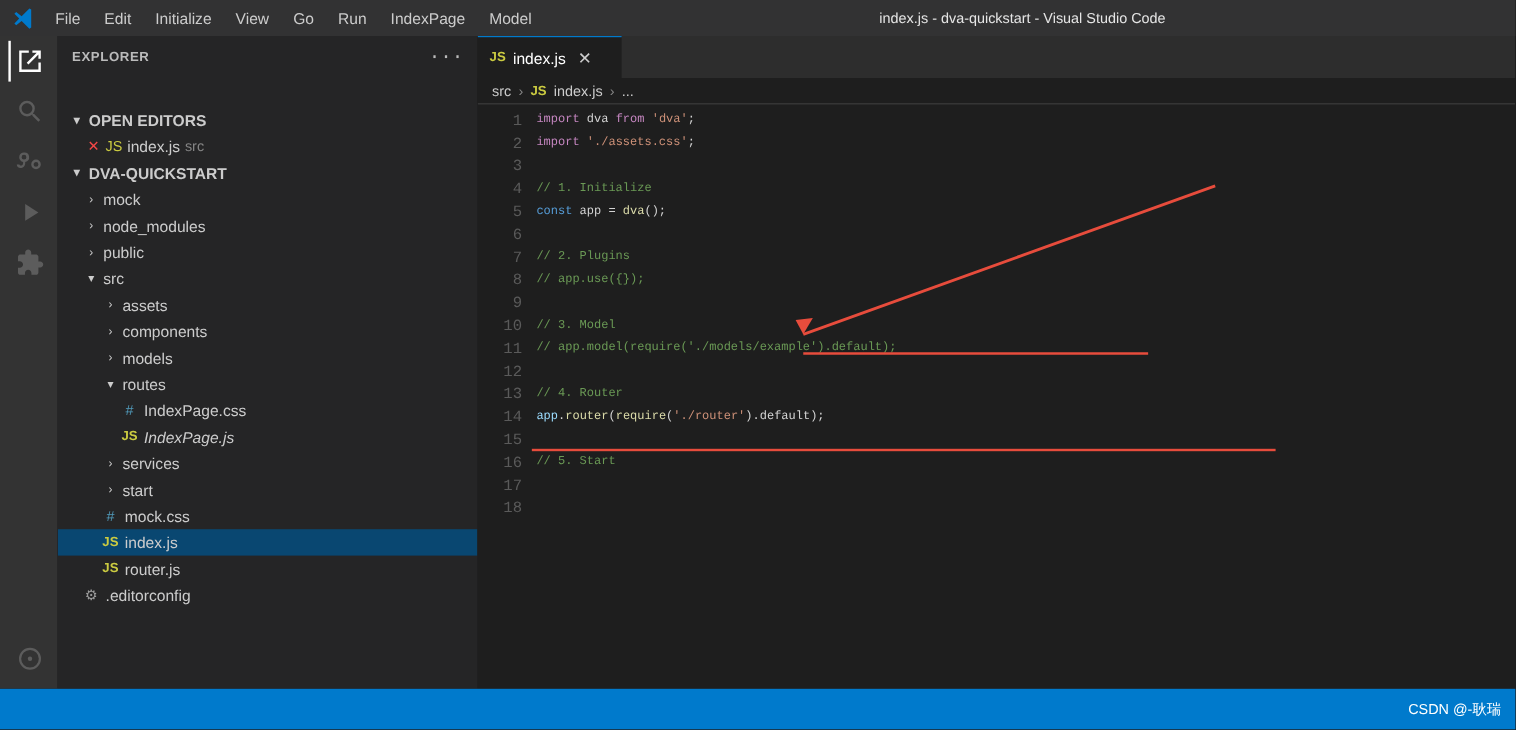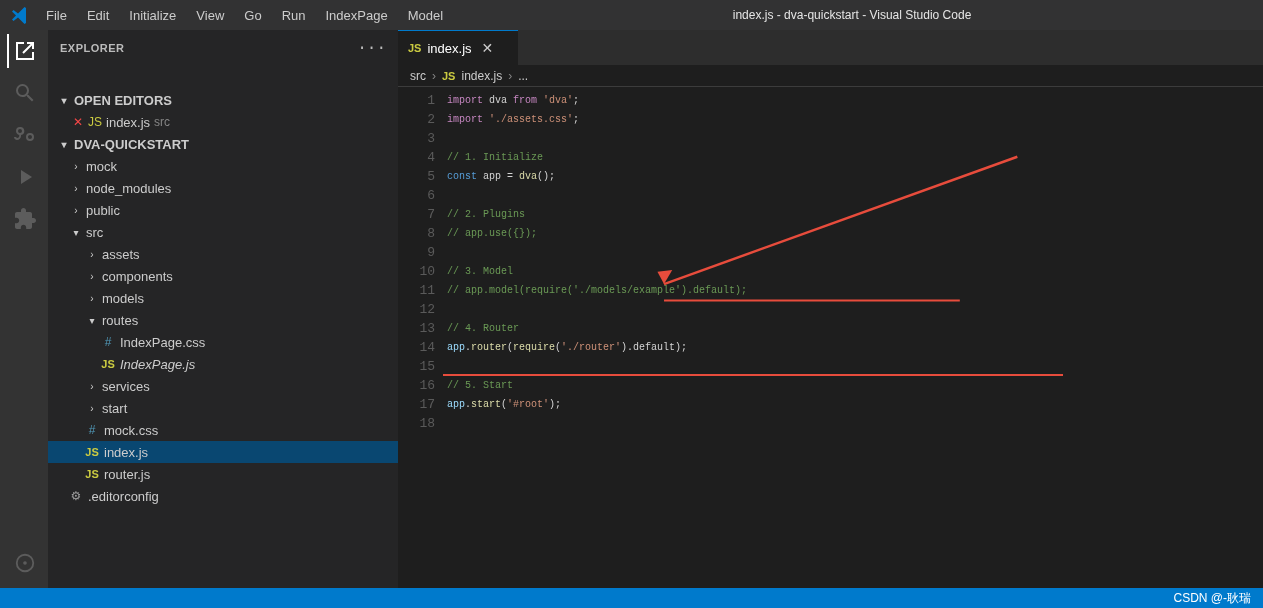--- a/index.html
+++ b/index.html
@@ -287,21 +287,21 @@
       position: absolute;
       top: 0;
       left: 0;
       width: 100%;
       height: 100%;
       pointer-events: none;
     }
 
     
     .status-bar {
-      height: 20px;
+      height: 34px;
       background: #007acc;
       display: flex;
       align-items: center;
       justify-content: flex-end;
       padding: 0 12px;
       flex-shrink: 0;
     }
     .status-text {
       font-size: 12px;
       color: #ffffff;
@@ -551,21 +551,20 @@
         <div class="code-line"><span class="comment">// 4. Router</span></div>
 
         <div class="code-line"><span class="var">app</span><span class="punct">.</span><span class="fn">router</span><span class="punct">(</span><span class="fn">require</span><span class="punct">(</span><span class="str">'./router'</span><span class="punct">).default);</span></div>
 
         <div class="code-line" style="position:relative;">
           <div class="line-underline"></div>
         </div>
 
         <div class="code-line"><span class="comment">// 5. Start</span></div>
 
-        <div class="code-line"><span class="var">app</span><span class="punct">.</span><span class="fn">start</span><span class="punct">(</span><span class="str">'#root'</span><span class="punct">);</span></div>
 
         <div class="code-line"> </div>
 
         <svg class="annotation-overlay" viewBox="0 0 800 600" xmlns="http://www.w3.org/2000/svg" style="position:absolute;top:0;left:0;width:100%;height:100%;pointer-events:none;">
 
           <line x1="600" y1="80" x2="170" y2="235" stroke="#e74c3c" stroke-width="3"></line>
           <polygon points="170,235 180,218 162,220" fill="#e74c3c"></polygon>
 
           <line x1="170" y1="255" x2="530" y2="255" stroke="#e74c3c" stroke-width="2.5"></line>
         </svg>

